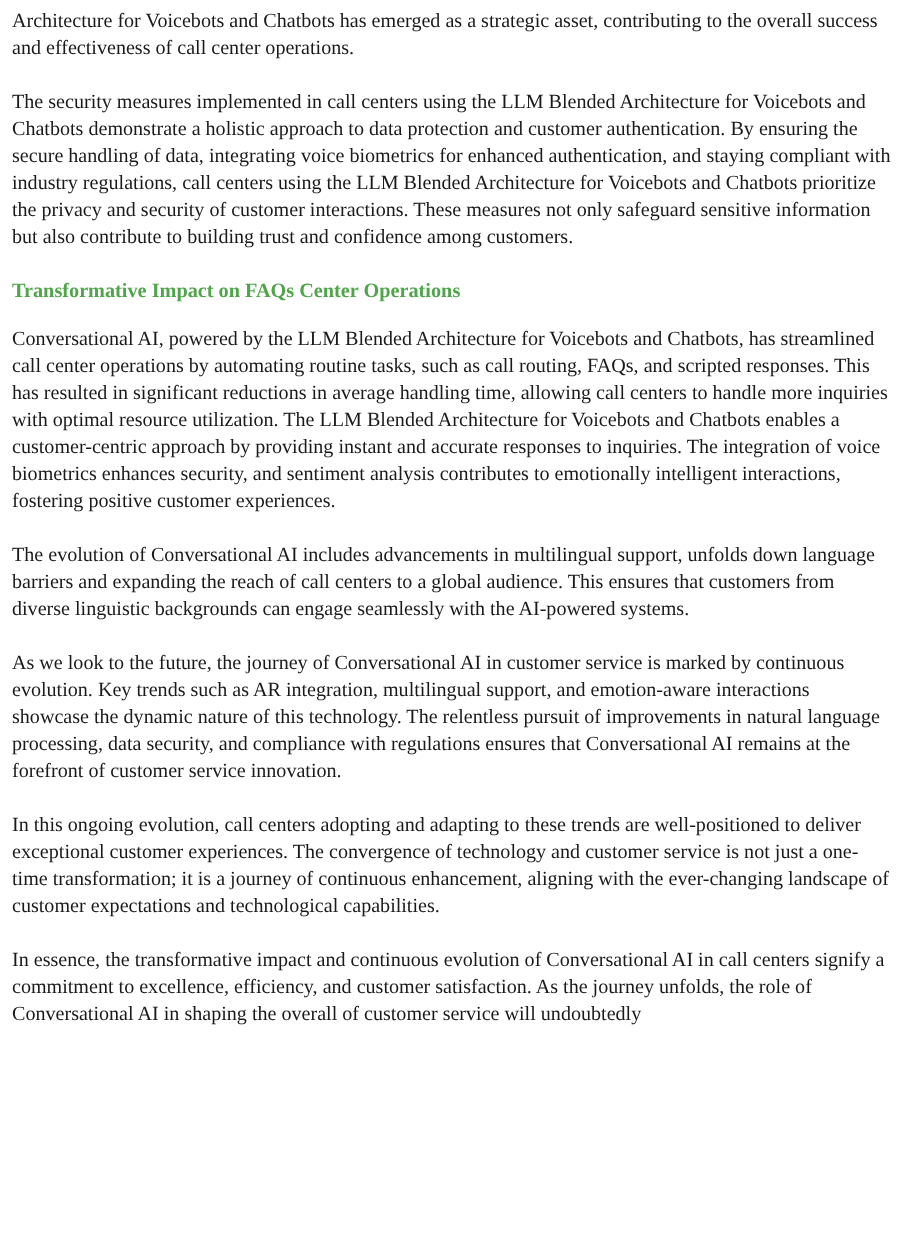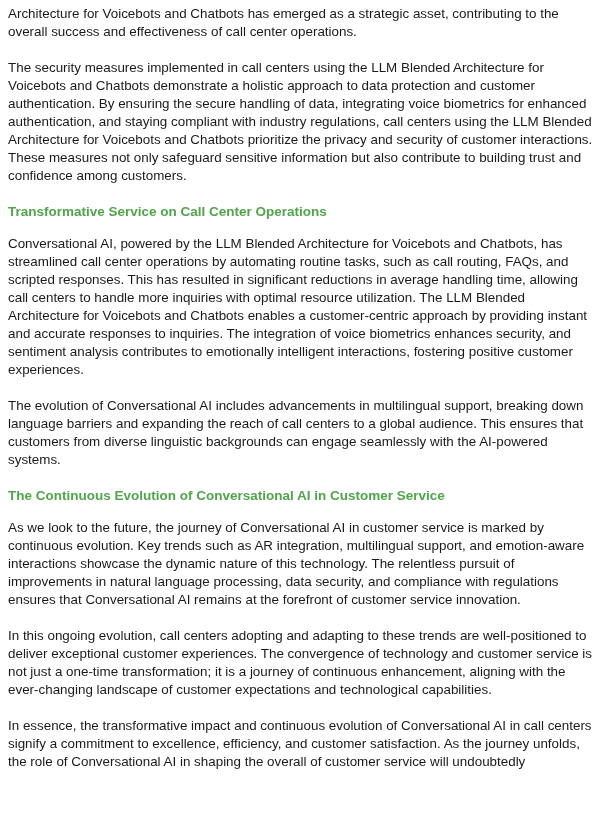--- a/index.html
+++ b/index.html
@@ -13,20 +13,21 @@
     overflow: hidden;
     font-family: "Liberation Sans", "DejaVu Sans", sans-serif;
   }
   .doc {
     box-sizing: border-box;
     width: 600px;
     padding: 5px 6px 0 8px;
   }
   .doc-inner {
     width: 586px;
+    font-family: Liberation Serif, serif;
   }
   p.para {
     margin: 0 0 18px 0;
     font-size: 13.4px;
     line-height: 18px;
     color: #1a1a1a;
     word-spacing: normal;
   }
   h2.heading {
     margin: 16px 0 14px 0;
@@ -36,21 +37,20 @@
     color: #50a54b;
   }
 </style>
 </head>
 <body>
 
 <main class="doc">
   <div class="doc-inner" id="doc-sections">
       <p class="para">Architecture for Voicebots and Chatbots has emerged as a strategic asset, contributing to the overall success and effectiveness of call center operations.</p>
       <p class="para">The security measures implemented in call centers using the LLM Blended Architecture for Voicebots and Chatbots demonstrate a holistic approach to data protection and customer authentication. By ensuring the secure handling of data, integrating voice biometrics for enhanced authentication, and staying compliant with industry regulations, call centers using the LLM Blended Architecture for Voicebots and Chatbots prioritize the privacy and security of customer interactions. These measures not only safeguard sensitive information but also contribute to building trust and confidence among customers.</p>
-      <h2 class="heading">Transformative Service on Call Center Operations</h2>
+      <h2 class="heading">Transformative Impact on FAQs Center Operations</h2>
       <p class="para">Conversational AI, powered by the LLM Blended Architecture for Voicebots and Chatbots, has streamlined call center operations by automating routine tasks, such as call routing, FAQs, and scripted responses. This has resulted in significant reductions in average handling time, allowing call centers to handle more inquiries with optimal resource utilization. The LLM Blended Architecture for Voicebots and Chatbots enables a customer-centric approach by providing instant and accurate responses to inquiries. The integration of voice biometrics enhances security, and sentiment analysis contributes to emotionally intelligent interactions, fostering positive customer experiences.</p>
-      <p class="para">The evolution of Conversational AI includes advancements in multilingual support, breaking down language barriers and expanding the reach of call centers to a global audience. This ensures that customers from diverse linguistic backgrounds can engage seamlessly with the AI-powered systems.</p>
-      <h2 class="heading">The Continuous Evolution of Conversational AI in Customer Service</h2>
+      <p class="para">The evolution of Conversational AI includes advancements in multilingual support, unfolds down language barriers and expanding the reach of call centers to a global audience. This ensures that customers from diverse linguistic backgrounds can engage seamlessly with the AI-powered systems.</p>
       <p class="para">As we look to the future, the journey of Conversational AI in customer service is marked by continuous evolution. Key trends such as AR integration, multilingual support, and emotion-aware interactions showcase the dynamic nature of this technology. The relentless pursuit of improvements in natural language processing, data security, and compliance with regulations ensures that Conversational AI remains at the forefront of customer service innovation.</p>
       <p class="para">In this ongoing evolution, call centers adopting and adapting to these trends are well-positioned to deliver exceptional customer experiences. The convergence of technology and customer service is not just a one-time transformation; it is a journey of continuous enhancement, aligning with the ever-changing landscape of customer expectations and technological capabilities.</p>
       <p class="para">In essence, the transformative impact and continuous evolution of Conversational AI in call centers signify a commitment to excellence, efficiency, and customer satisfaction. As the journey unfolds, the role of Conversational AI in shaping the overall of customer service will undoubtedly</p>
     </div>
 </main>
 
 </body></html>

